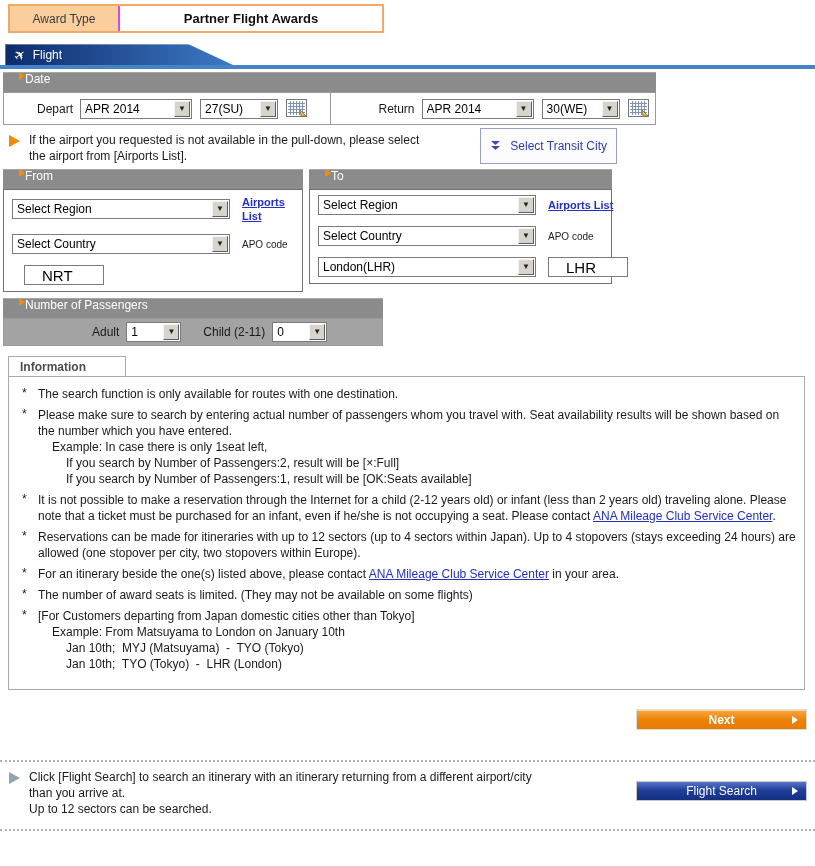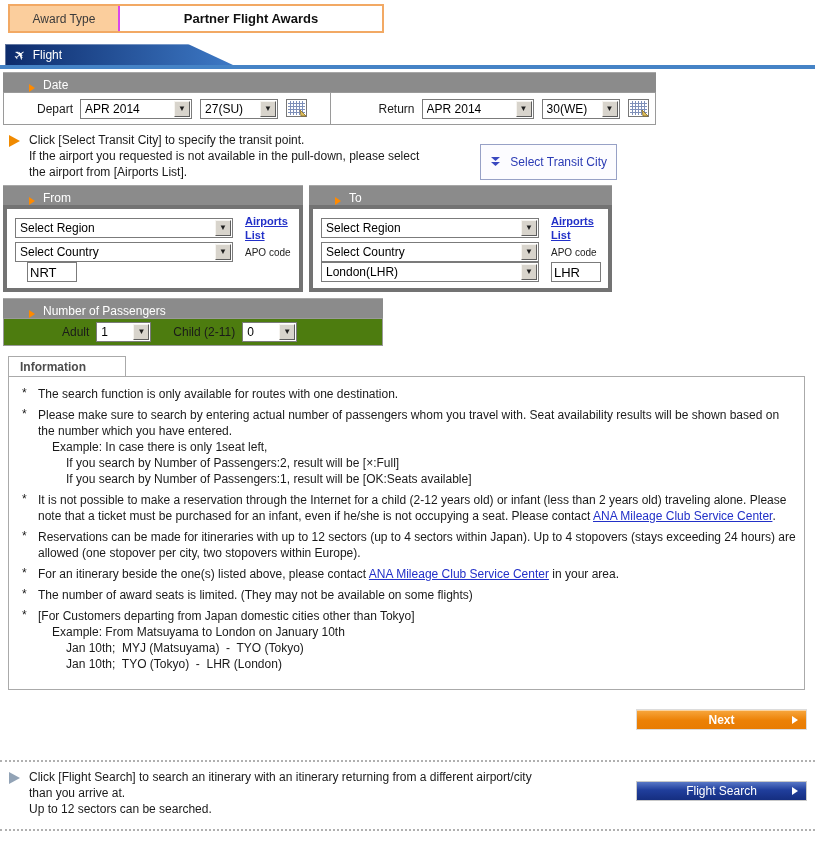--- a/index.html
+++ b/index.html
@@ -18,21 +18,21 @@
     clip-path:polygon(0 0,183px 0,228px 100%,0 100%);
     background:linear-gradient(90deg,#0d2b6b 0%,#1e4astretch 0%,#3f7cc9 100%);
     background:linear-gradient(90deg,#0d2b6b,#3f7cc9);
     color:#fff;display:flex;align-items:center;gap:7px;padding-left:9px;
     box-shadow:inset 1px 1px 0 rgba(255,255,255,.35);
     cursor:pointer;
   }
   .plane{display:inline-block;transform:rotate(-38deg);font-size:14px;line-height:1;}
   .tabstrip{position:absolute;left:0;right:0;top:21px;height:4px;background:#4583c6;}
   
-  .bar{background:#8b8b8b;color:#fff;height:20px;display:flex;align-items:flex-end;gap:8px;padding-left:26px;box-shadow:inset 0 1px 0 #a7a7a7;}
+  .bar{background:#8b8b8b;color:#fff;height:20px;display:flex;align-items:flex-start;gap:0;padding-left:16px;box-shadow:inset 0 1px 0 #a7a7a7;}
   .oarrow{width:0;height:0;border-left:6px solid #ff8a00;border-top:4px solid transparent;border-bottom:4px solid transparent;}
   
   .date-sec{margin:3px 0 0 3px;width:653px;}
   .date-body{border:1px solid #9a9a9a;height:31px;display:flex;align-items:center;background:#fff;}
   .date-half{display:flex;align-items:center;height:100%;width:50%;box-sizing:border-box;}
   .date-half.first{padding-left:33px;}
   .date-half.second{border-left:1px solid #9a9a9a;padding-left:48px;}
   .flabel{margin-right:7px;}
   
   .selwrap{position:relative;display:inline-block;height:20px;vertical-align:middle;}
@@ -55,28 +55,28 @@
   .transit-btn{
     position:absolute;right:38px;bottom:0;height:20px;box-sizing:border-box;
     border:1px solid #97a1c6;background:#fcfcff;color:#2b3bb4;
     display:flex;align-items:center;gap:9px;padding:17px 9px;font-size:12px;cursor:pointer;
     font-family:"Liberation Sans",sans-serif;
   }
   
   .ft-row{display:flex;gap:6px;margin:5px 0 0 3px;}
   .ft-col{width:300px;}
   .ft-col.to{width:303px;}
-  .ft-box{border:4px solid #737373;background:#fff;padding:5px 8px 6px;display:grid;grid-template-columns:218px 1fr;row-gap:0;align-items:center;}
+  .ft-box{border:1px solid #737373;background:#fff;padding:5px 8px 6px;display:grid;grid-template-columns:218px 1fr;row-gap:11px;align-items:center;}
   .side{padding-left:12px;}
   .alink{font-size:11px;font-weight:bold;color:#2230c8;text-decoration:underline;cursor:pointer;}
   .apolabel{font-size:10px;color:#222;}
-  .apo-input{width:44px;height:16px;border:1px solid #7b7b7b;font-family:"Liberation Sans",sans-serif;font-size:13px;padding:1px 2px;}
+  .apo-input{width:44px;height:16px;border:1px solid #7b7b7b;font-family:"Liberation Sans",sans-serif;font-size:15px;padding:1px 17px;}
   
   .pax-sec{margin:6px 0 0 3px;width:380px;}
-  .pax-body{border:1px solid #9a9a9a;height:28px;display:flex;align-items:center;padding-left:58px;box-sizing:border-box;background:#4d7c0f;}
+  .pax-body{border:1px solid #9a9a9a;height:28px;display:flex;align-items:center;padding-left:88px;box-sizing:border-box;background:#a3a3a3;}
   .pax-body .flabel{margin-left:0;}
   .gap20{width:22px;}
   
   .info-wrap{margin:10px 0 0 8px;width:797px;}
   .info-label{width:118px;height:21px;border:1px solid #aaa;background:#fff;display:flex;align-items:center;padding-left:11px;font-weight:bold;color:#4d4d4d;position:relative;z-index:1;box-sizing:border-box;}
   .info-box{border:1px solid #aaa;margin-top:-1px;padding:8px 8px 12px 13px;background:#fff;}
   .info-item{display:flex;gap:9px;margin:1px 0 5px;}
   .star{width:7px;flex:none;}
   .info-body{flex:1;min-width:0;}
   .info-line{line-height:16px;white-space:pre-wrap;}
@@ -170,21 +170,20 @@
             <path d="M14 11 L20 17 L15 17 Z" fill="#e0c060" stroke="#8a6d1f" stroke-width="0.8"></path>
           </svg>
       </span>
     </div>
   </div>
 </div>
 
 <div class="transit">
   <span class="pointer-orange"></span>
   <div class="transit-text">
-      <div class="note-line">Click [Select Transit City] to specify the transit point.</div>
       <div class="note-line">If the airport you requested is not available in the pull-down, please select</div>
       <div class="note-line">the airport from [Airports List].</div>
     </div>
   <button class="transit-btn">
     <svg width="11" height="10" viewBox="0 0 11 10">
         <path d="M1 0 H10 L5.5 4 Z" fill="#3a49c0"></path>
         <path d="M1 5 H10 L5.5 9 Z" fill="#3a49c0"></path>
       </svg>
     <span>Select Transit City</span>
   </button>

